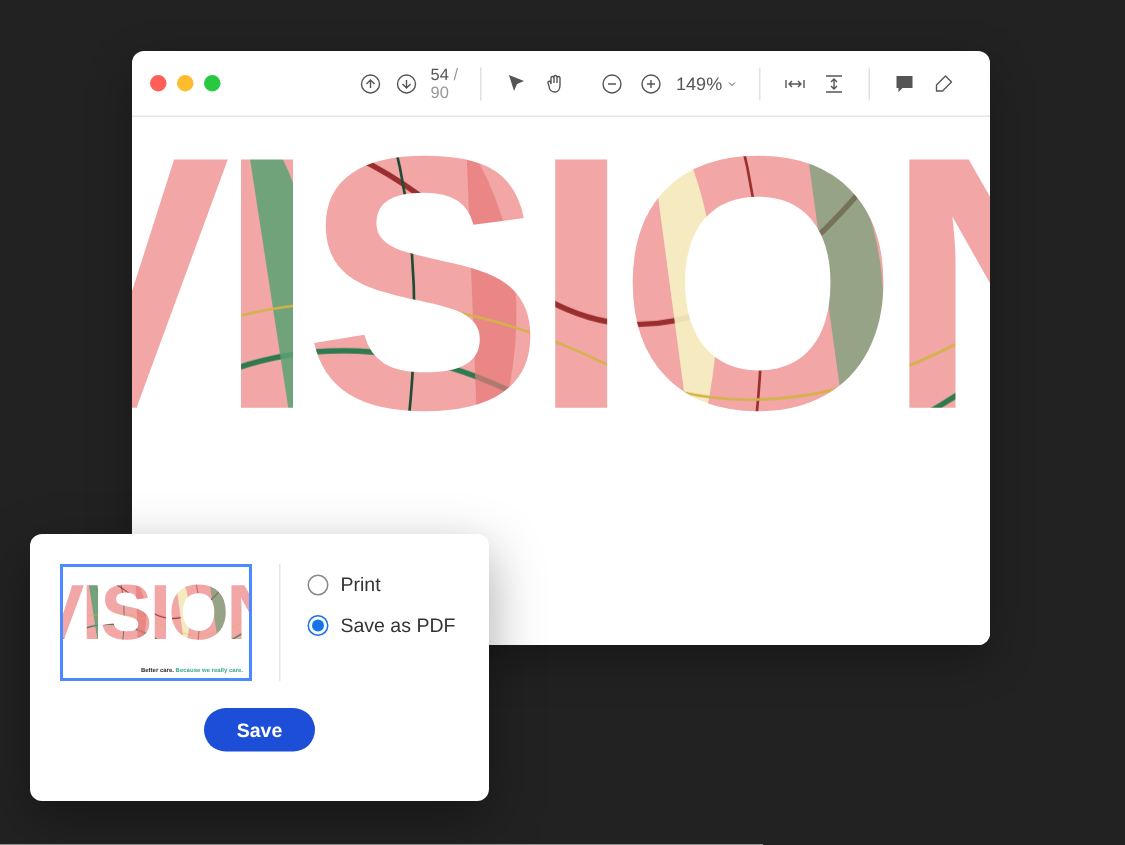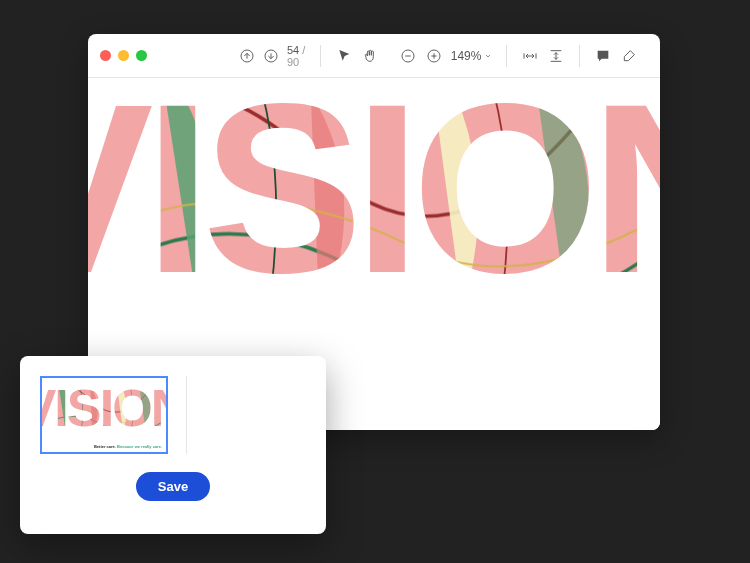--- a/index.html
+++ b/index.html
@@ -214,18 +214,28 @@
         <text x="321" y="250" text-anchor="middle" font-family="Arial, Helvetica, sans-serif" font-weight="900" font-size="270" letter-spacing="-10" fill="url(#leaf)">VISION</text>
       </svg>
       <div class="mini-tag">
         <span class="a">Better care.</span>
         <span class="b">Because we really care.</span>
       </div>
     </div>
 
     <div class="vr"></div>
 
+    <div class="radios">
+      <div class="radio">
+        <span class="radio-ring"></span>
+        <span>Print</span>
+      </div>
+      <div class="radio sel">
+        <span class="radio-ring"></span>
+        <span>Save as PDF</span>
+      </div>
+    </div>
   </div>
 
   <div class="save-row">
     <button class="save-btn">Save</button>
   </div>
 </div>
 
 </body></html>

